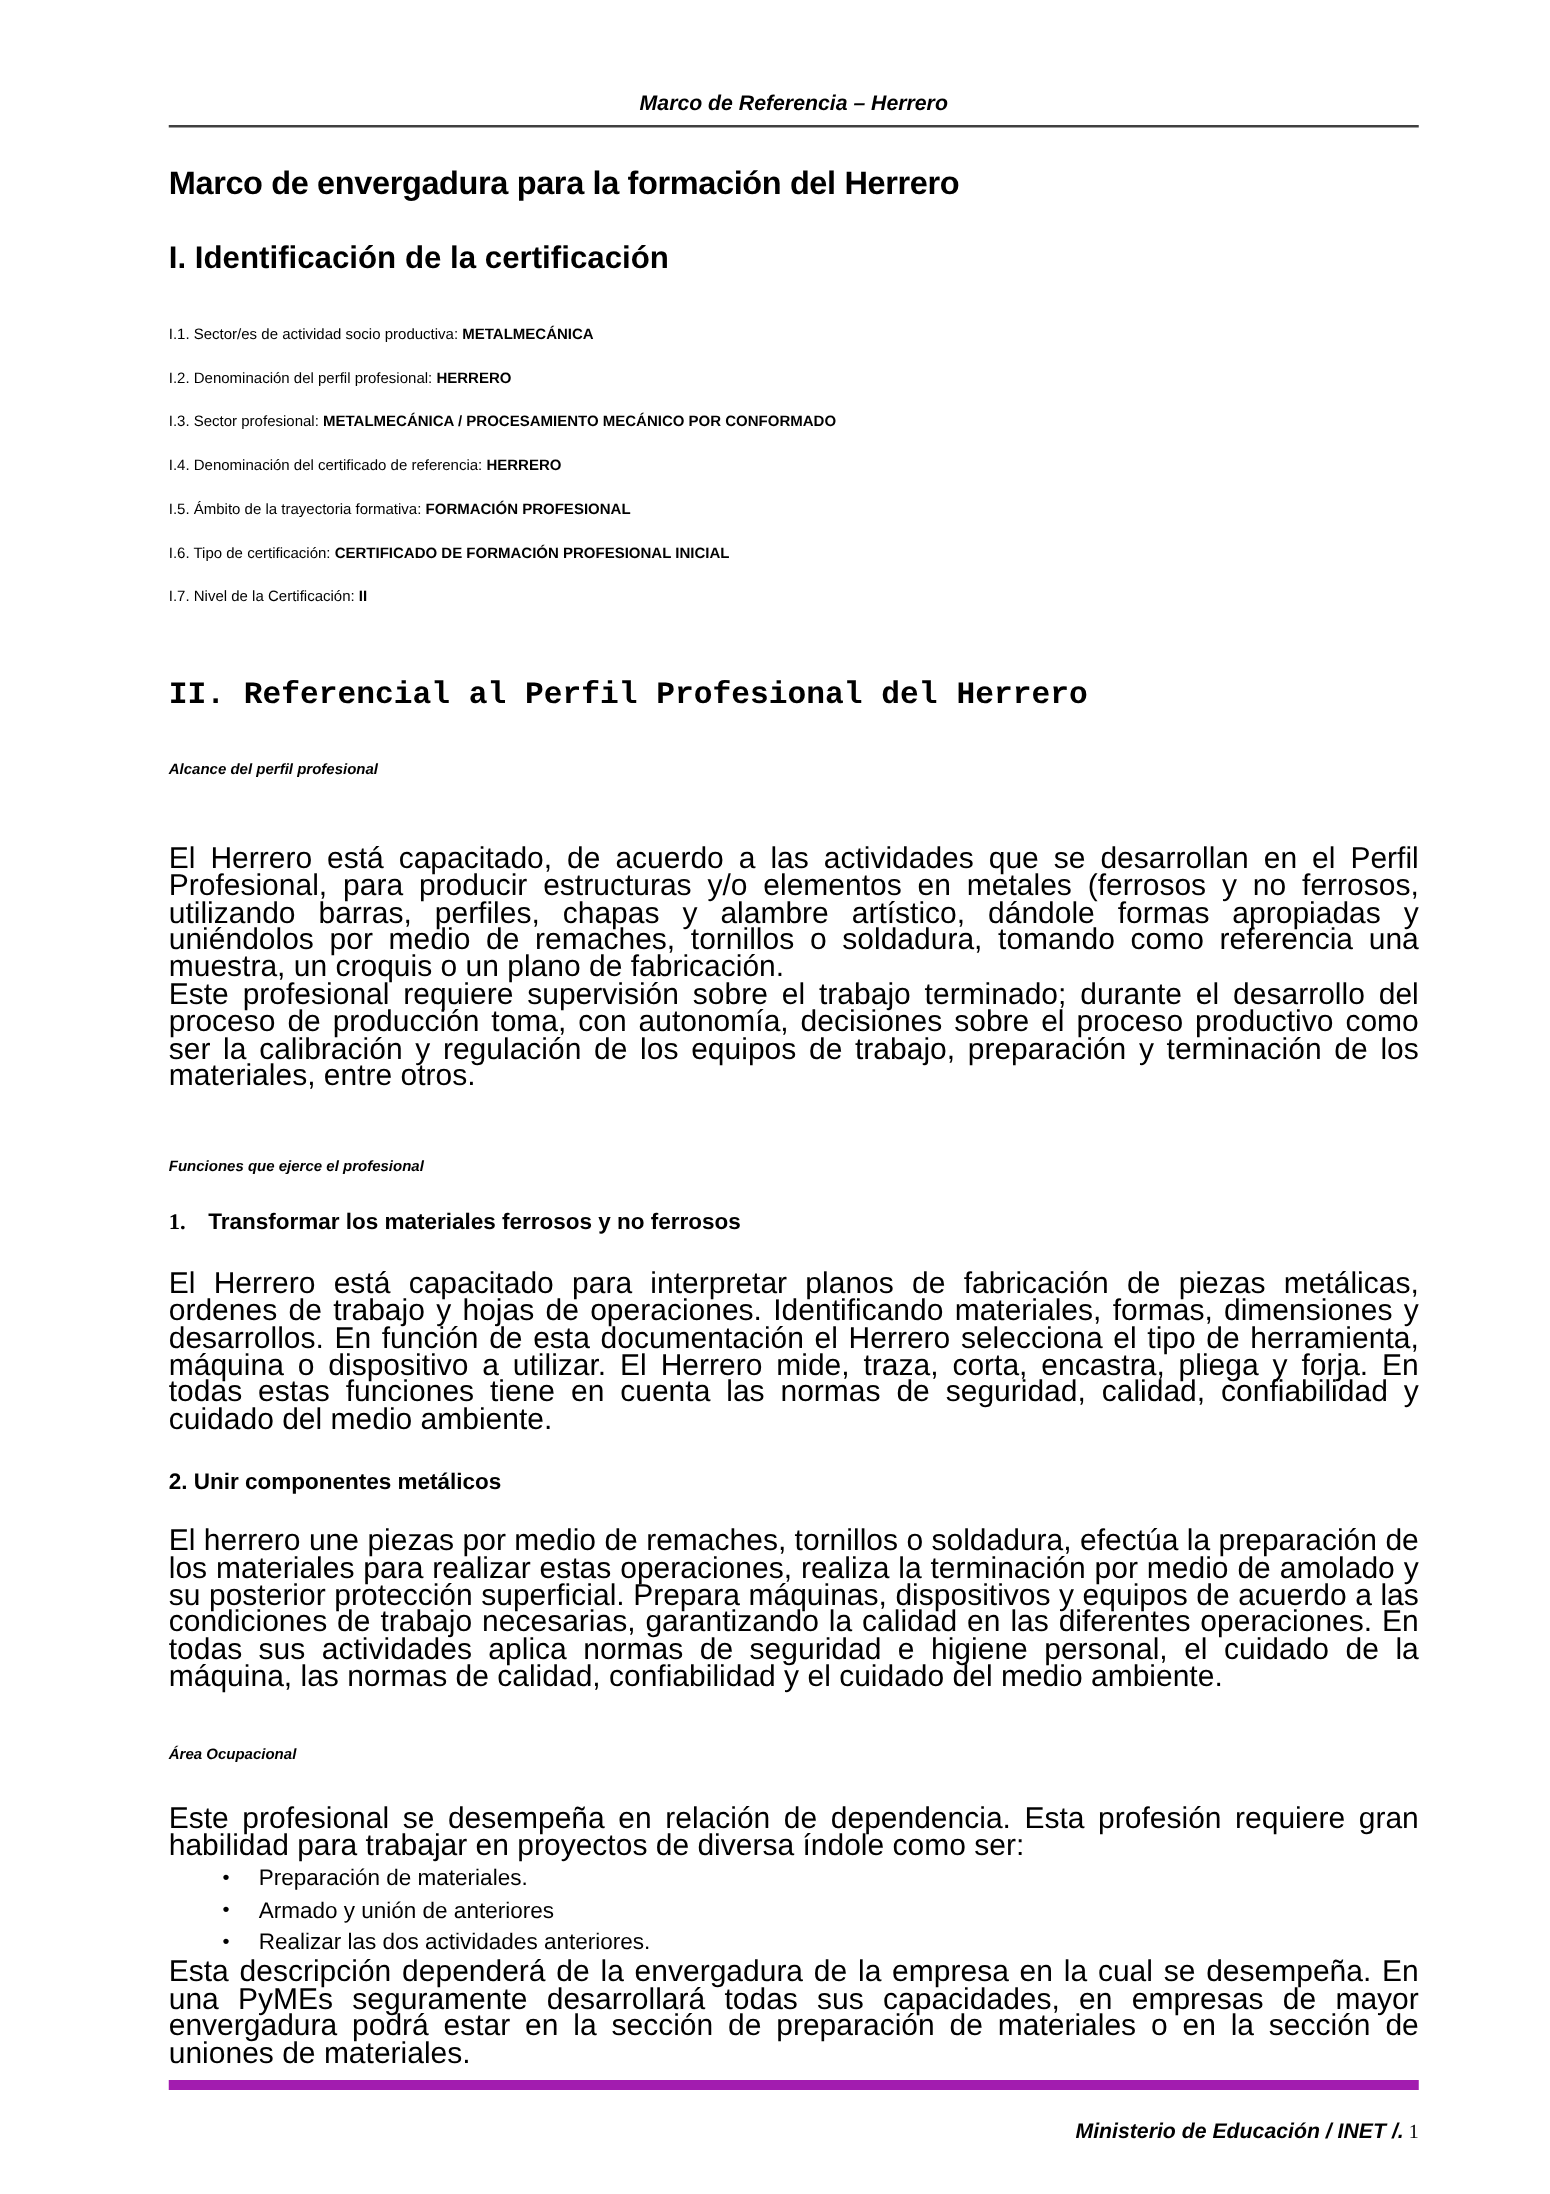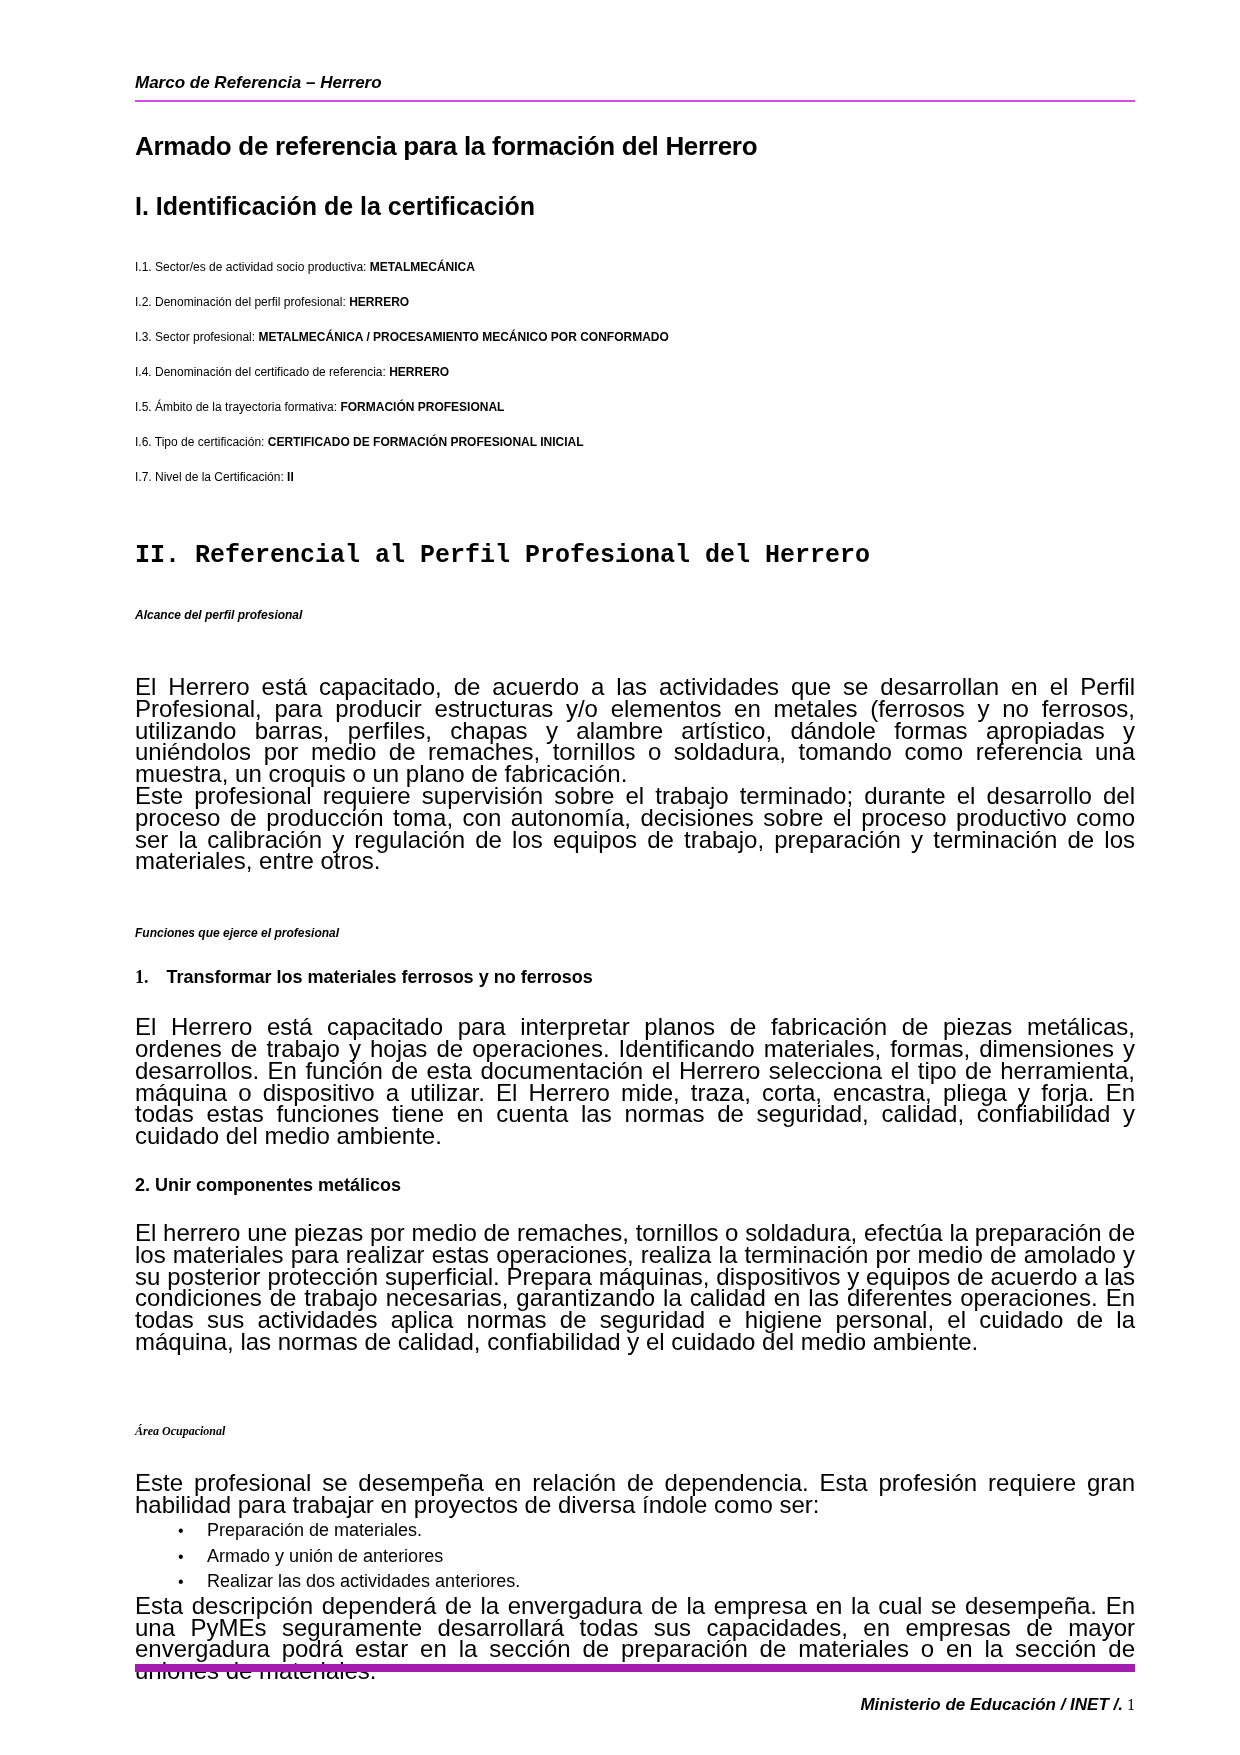--- a/index.html
+++ b/index.html
@@ -22,27 +22,27 @@
   }
   .content {
     position: absolute;
     left: 135px;
     top: 0;
     width: 1000px;
   }
   
   .running-header {
     margin-top: 72px;
-    text-align: left;
+    text-align: center;
     font-size: 17px;
     line-height: 22px;
     font-weight: bold;
     font-style: italic;
     padding-bottom: 6px;
-    border-bottom: 2px solid #d946ef;
+    border-bottom: 2px solid #404040;
   }
   
   .doc-title {
     margin: 28px 0 0 0;
     font-size: 26px;
     line-height: 32px;
     font-weight: bold;
     letter-spacing: -0.3px;
   }
   
@@ -70,21 +70,21 @@
   }
   
   .sub-heading {
     margin: 34px 0 0 0;
     font-size: 12px;
     line-height: 25px;
     font-weight: bold;
     font-style: italic;
   }
   .sub-heading.funciones { margin-top: 49px; }
-  .sub-heading.area      { margin-top: 66px; font-family: Liberation Serif, serif; }
+  .sub-heading.area      { margin-top: 38px; }
   
   .body-par {
     margin: 0;
     font-size: 24px;
     line-height: 21.8px;
     text-align: justify;
   }
   .first-par { margin-top: 48px; }
   
   .func-heading {
@@ -144,21 +144,21 @@
   }
 </style>
 </head>
 <body>
 
 <div class="page">
   <div class="content">
 
     <div class="running-header">Marco de Referencia – Herrero</div>
 
-    <h1 class="doc-title">Armado de referencia para la formación del Herrero</h1>
+    <h1 class="doc-title">Marco de envergadura para la formación del Herrero</h1>
 
     <h2 class="section-heading">I. Identificación de la certificación</h2>
 
     <div class="cert-items">
       <p class="cert-item">
         <span class="label">I.1. Sector/es de actividad socio productiva:</span>
         <span class="value">METALMECÁNICA</span>
       </p>
       <p class="cert-item">
         <span class="label">I.2. Denominación del perfil profesional:</span>

